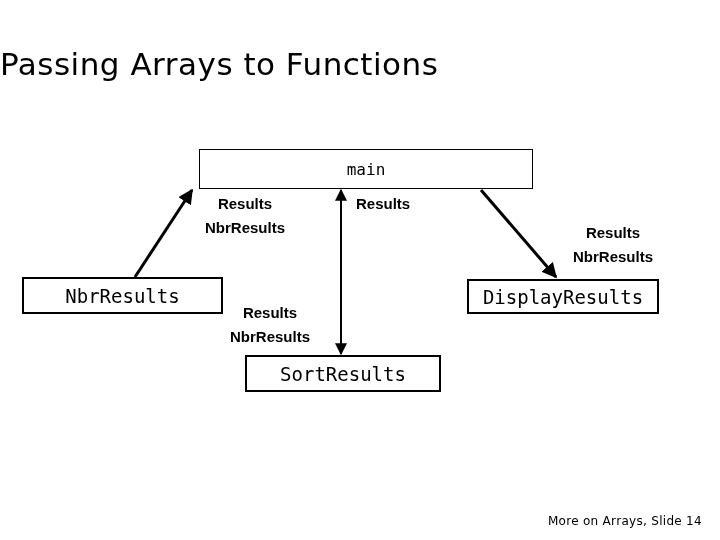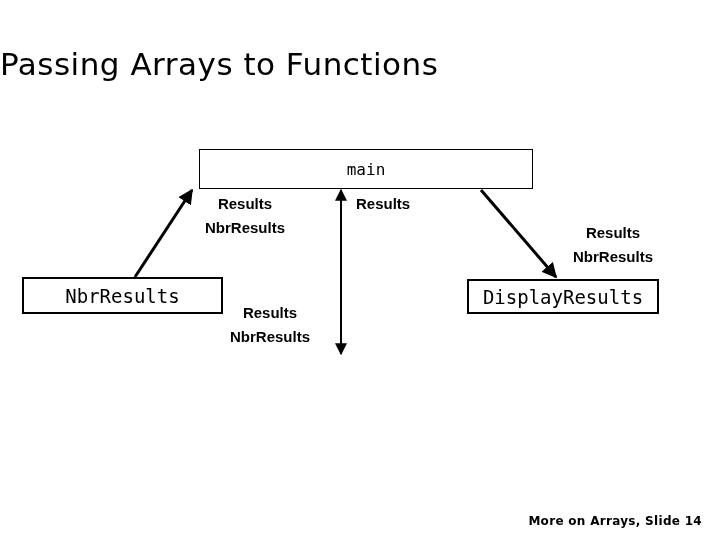--- a/index.html
+++ b/index.html
@@ -103,21 +103,21 @@
     z-index: 1;
   }
 
   
   #footer {
     position: absolute;
     right: 18px;
     bottom: 12px;
     font-family: "DejaVu Sans", sans-serif;
     font-size: 12px;
-    font-weight: bold;
+    font-weight: normal;
     letter-spacing: 0.3px;
     color: #000000;
     white-space: nowrap;
     text-align: right;
   }
 </style>
 </head>
 <body>
 
 <div id="slide">
@@ -148,20 +148,23 @@
   </svg>
 
   <div class="node node-main">
     <span>main</span>
   </div>
 
   <div class="node node-get">
     <span>NbrResults</span>
   </div>
 
+  <div class="node node-sort">
+    <span>SortResults</span>
+  </div>
 
   <div class="node node-display">
     <span>DisplayResults</span>
   </div>
 
   <div class="edge-label lbl-left">Results
 NbrResults</div>
 
   <div class="edge-label lbl-center">Results</div>
 

